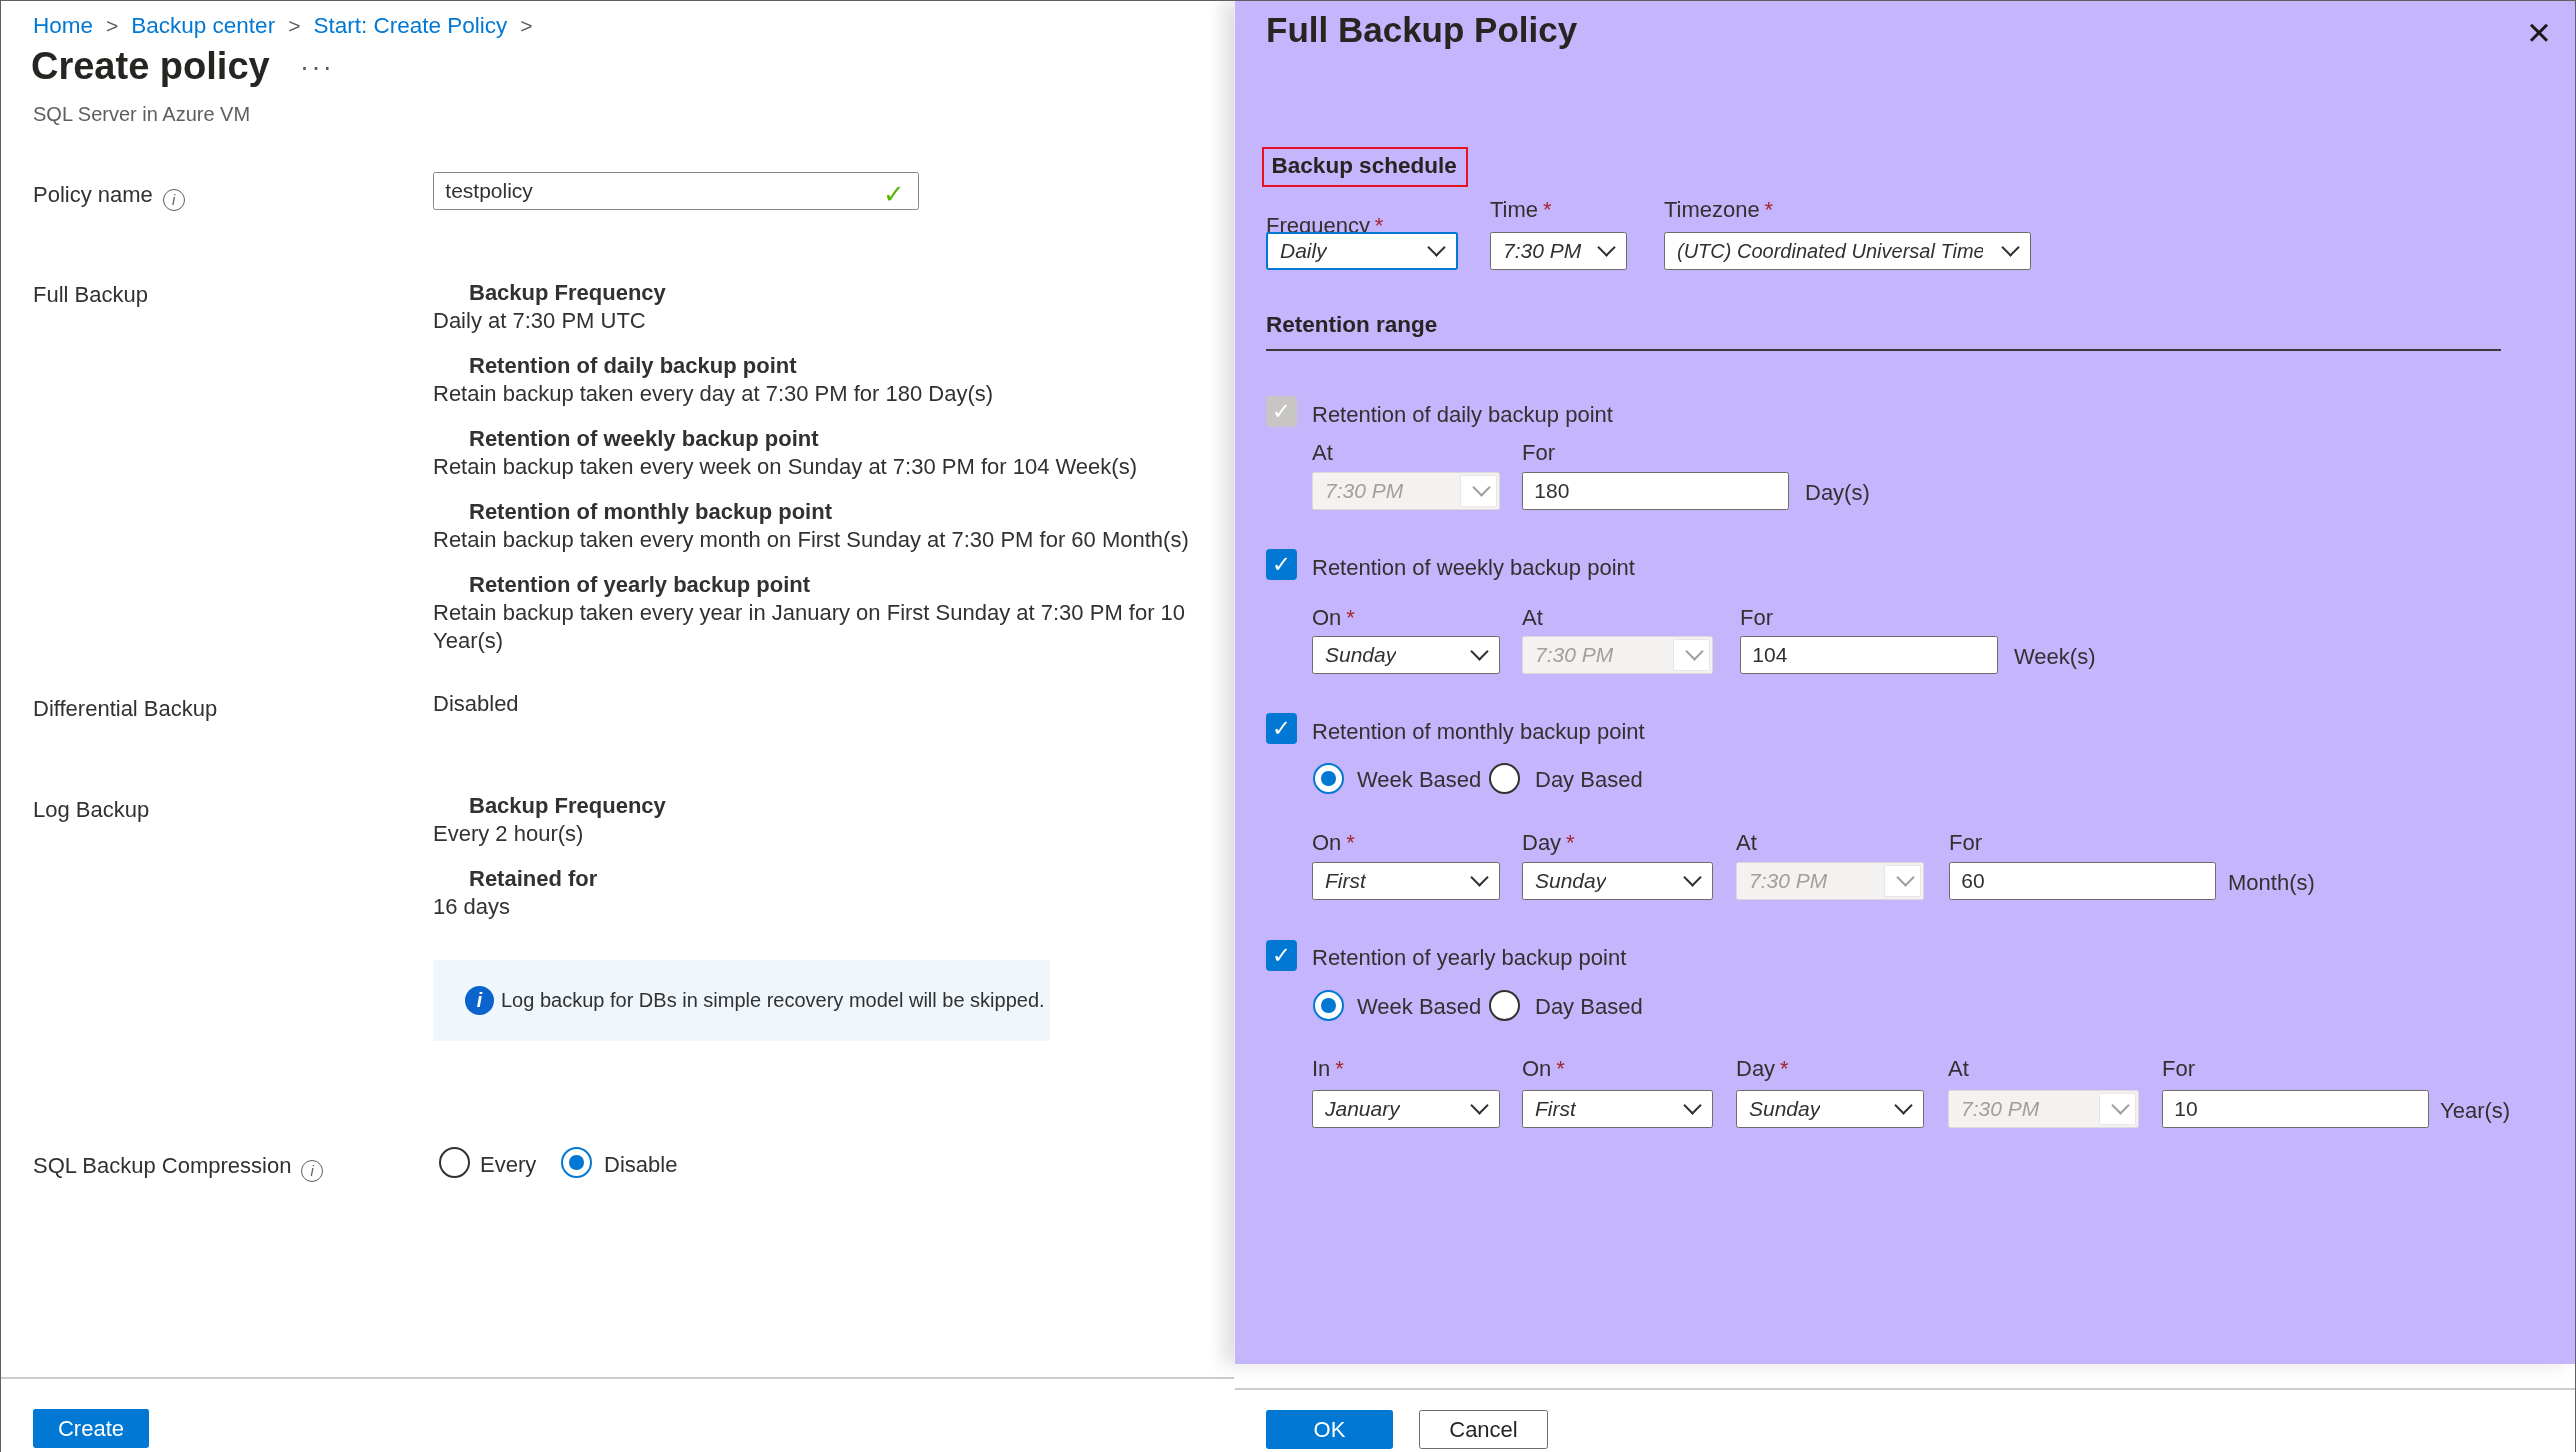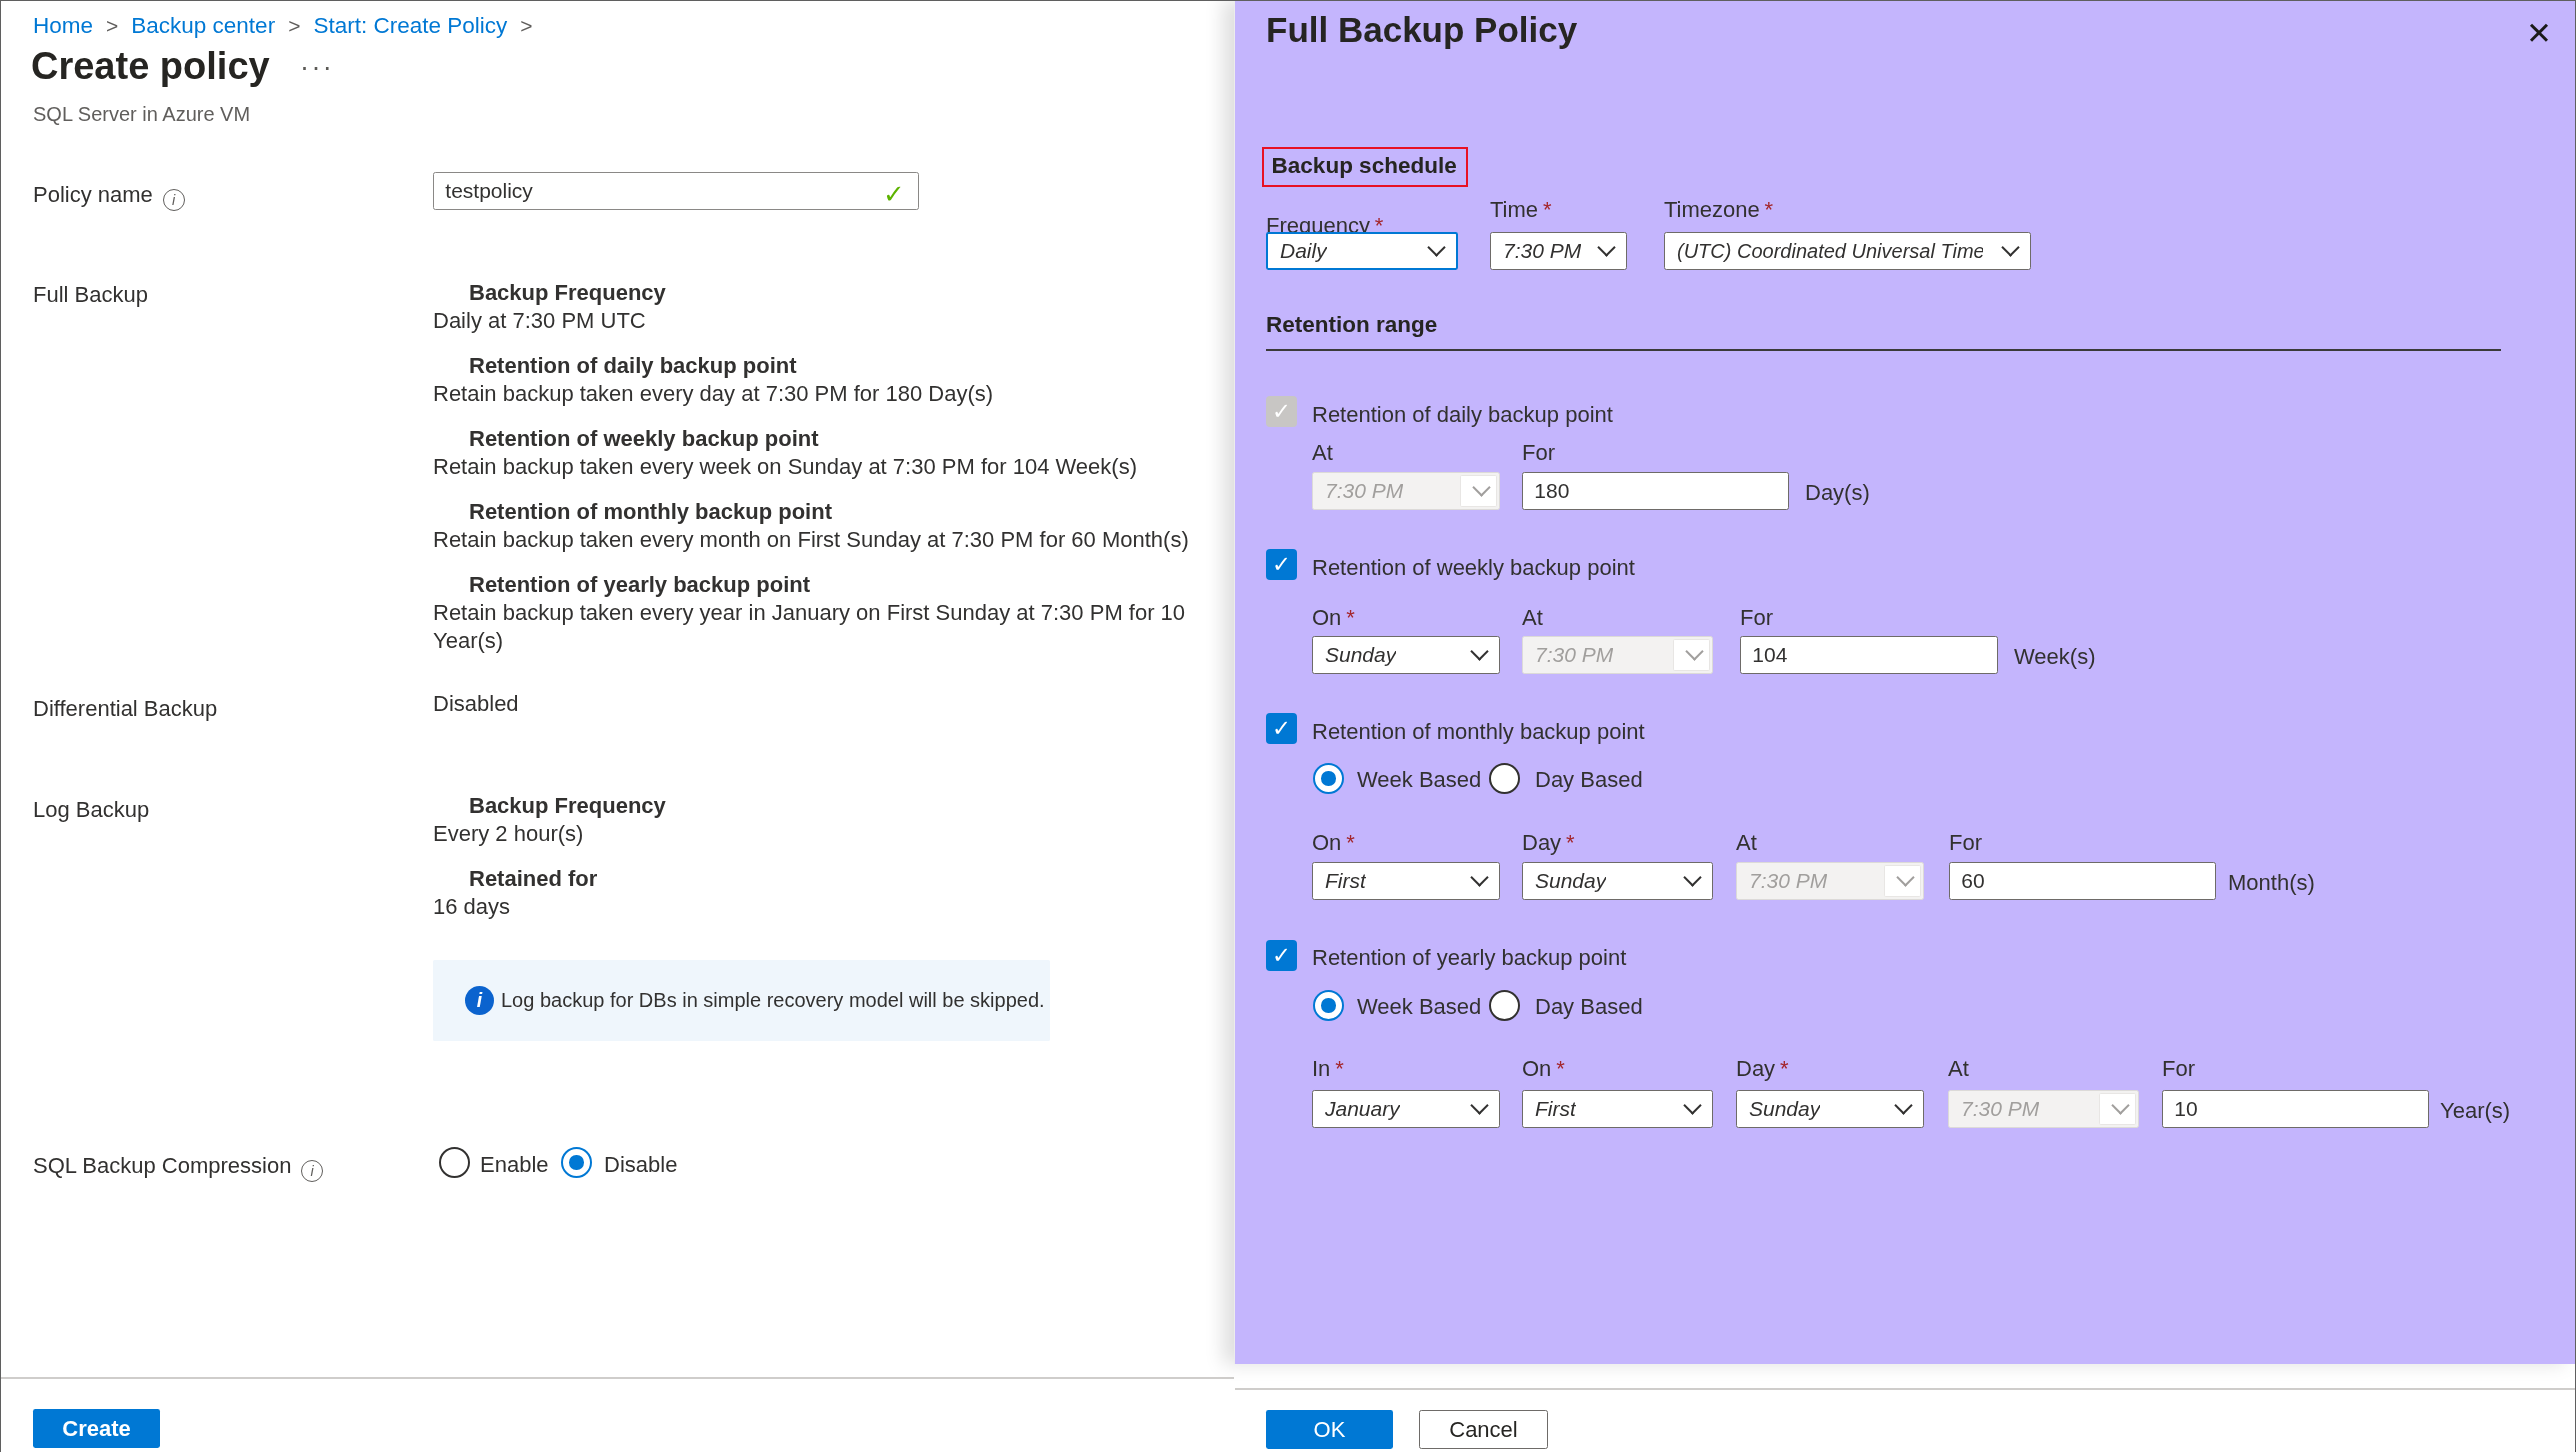--- a/index.html
+++ b/index.html
@@ -141,28 +141,28 @@
 
   <div class="info-box">
     <span class="info-badge">i</span>
     <span class="info-text">Log backup for DBs in simple recovery model will be skipped.</span>
   </div>
 
   <div class="abs lbl" style="left:33px; top:1153px;">
     <span>SQL Backup Compression</span><span class="infoicon">i</span>
   </div>
   <div class="radio" style="left:439px; top:1147px;"></div>
-  <div class="abs lbl" style="left:480px; top:1152px;">Enable</div>
+  <div class="abs lbl" style="left:480px; top:1152px;">Every</div>
   <div class="radio sel" style="left:561px; top:1147px;">
       <div class="dot"></div>
     </div>
   <div class="abs lbl" style="left:604px; top:1152px;">Disable</div>
 
   <div class="left-footer-line"></div>
-  <button class="btn primary" style="left:33px; top:1409px; width:127px;font-weight:bold;">Create</button>
+  <button class="btn primary" style="left:33px; top:1409px; width:116px;">Create</button>
 </div>
 
 <div class="right-panel">
 
   <div class="panel-title">Full Backup Policy</div>
   <div class="close-x">✕</div>
 
   <div class="redbox">
     <span>Backup schedule</span>
   </div>

